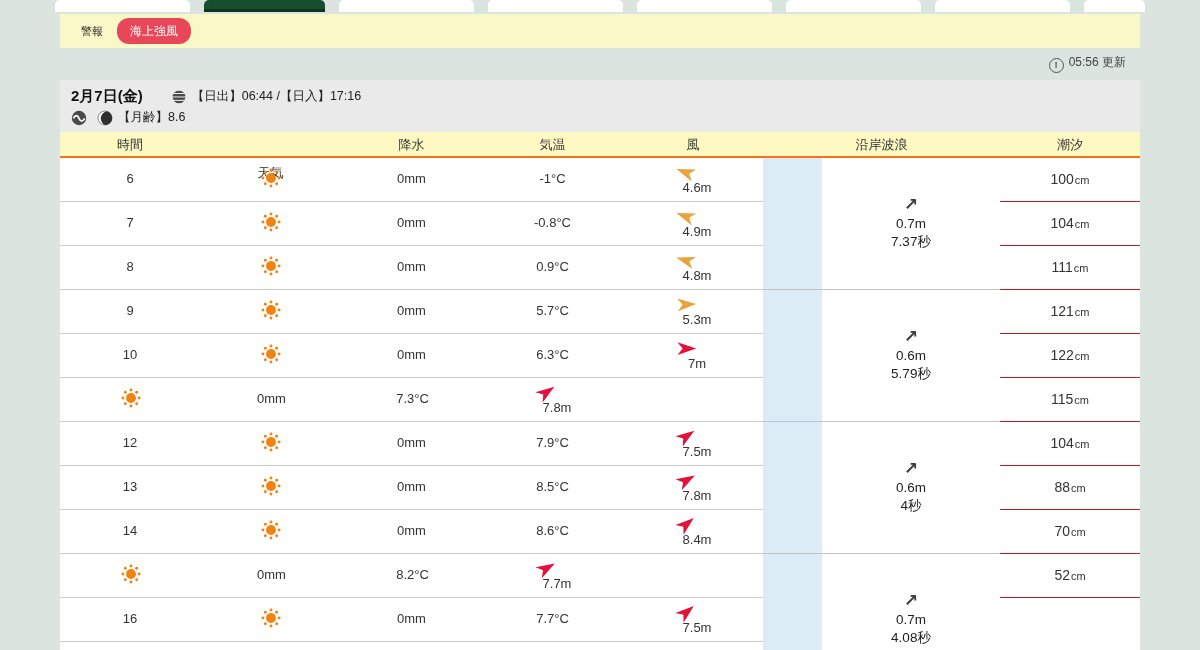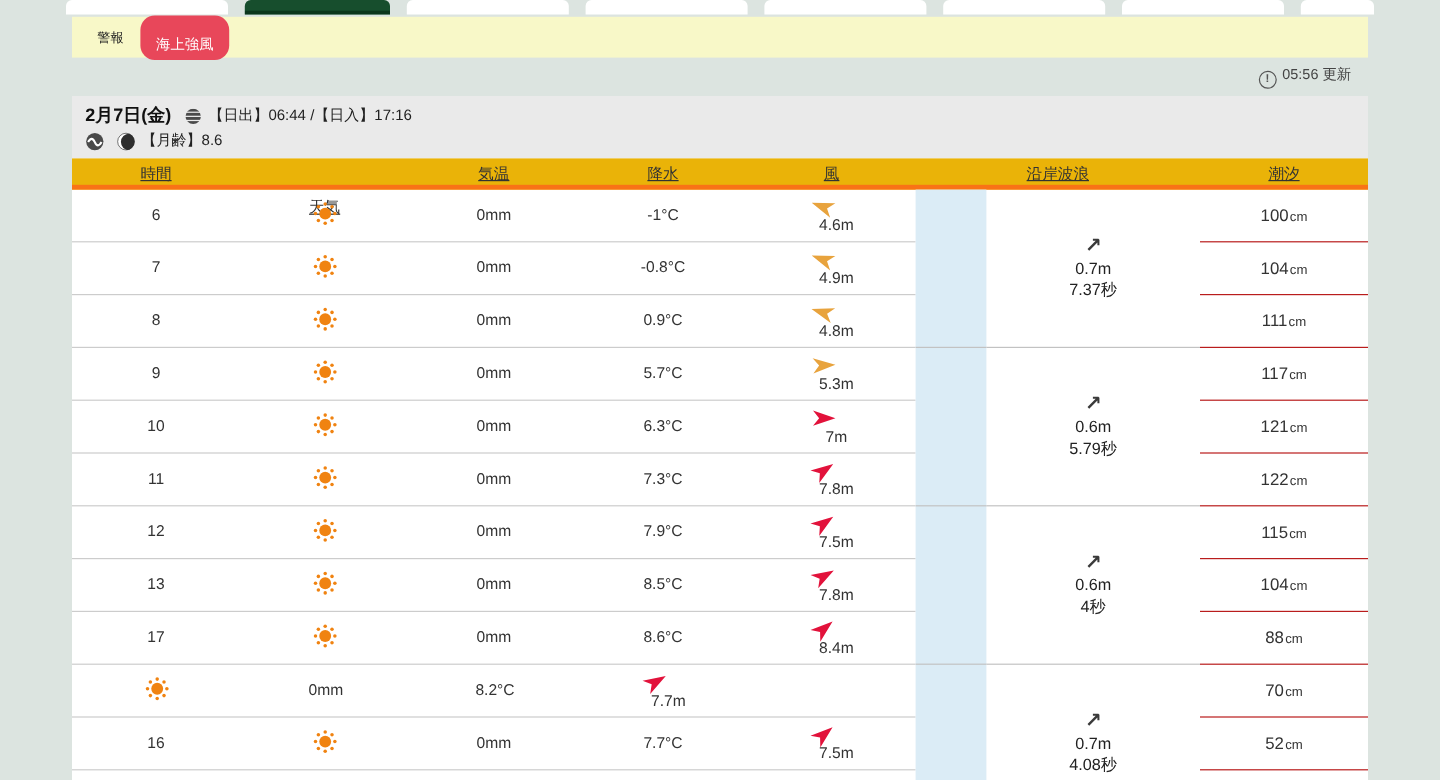--- a/index.html
+++ b/index.html
@@ -21,43 +21,43 @@
   .tab:nth-child(7){left:935px;width:135px;}
   .tab:nth-child(8){left:1084px;width:61px;}
   
   .warn-band{
     position:absolute;left:60px;top:14px;width:1080px;height:34px;
     background:#f8f8c8;display:flex;align-items:center;box-sizing:border-box;padding-left:21px;
   }
   .warn-label{font-size:11px;color:#222;margin-right:14px;}
   .warn-badge{
     display:inline-block;background:#e8475a;color:#fff;font-size:12px;
-    padding:16px 13px 4px;border-radius:12px;text-decoration:none;cursor:pointer;
+    padding:5px 13px 4px;border-radius:12px;text-decoration:none;cursor:pointer;
   }
   
   .update-row{
     position:absolute;left:60px;top:54px;width:1080px;height:22px;
     text-align:right;font-size:12px;color:#444;box-sizing:border-box;padding-right:14px;
   }
   .info-icon{
     display:inline-block;width:13px;height:13px;line-height:12px;border:1.4px solid #555;
     border-radius:50%;font-size:9.5px;font-weight:bold;text-align:center;color:#555;
     vertical-align:-2px;margin-right:5px;
   }
   
   .card{
     position:absolute;left:60px;top:80px;width:1080px;height:570px;
     background:#fff;overflow:hidden;
   }
   .date-band{background:#eaeaea;height:52px;box-sizing:border-box;padding:6px 0 0 11px;}
   .db-line{display:flex;align-items:center;height:21px;font-size:12.5px;color:#222;}
-  .db-date{font-size:15px;font-weight:bold;margin-right:5px;color:#111;}
+  .db-date{font-size:15px;font-weight:bold;margin-right:23px;color:#111;}
   .db-icon{display:inline-flex;margin:0 5px;align-items:center;}
   
-  .thead{display:flex;height:26px;border-bottom:4px solid #f97316;box-sizing:border-box;background:#eab308;text-decoration:underline;}
+  .thead{display:flex;height:26px;border-bottom:2px solid #f97316;box-sizing:border-box;background:#fef9c3;}
   .th{font-size:13px;color:#333;text-align:center;line-height:25px;}
   .th.w-time{width:140px;}.th.w-wx{width:141px;margin-top:28px;}.th.w-precip{width:141px;}
   .th.w-temp{width:141px;}.th.w-wind{width:140px;}.th.w-wave{width:237px;}.th.w-tide{width:140px;}
   
   .tbody{display:flex;height:492px;}
   .col-a{width:703px;}
   .col-b{width:59px;background:#dbecf6;}
   .col-c{width:178px;}
   .col-d{width:140px;}
   .row{display:flex;height:44px;border-bottom:1px solid #ccc;box-sizing:border-box;}
@@ -145,22 +145,22 @@
           <circle cx="10" cy="10" r="8.7" fill="none" stroke="#2e2e2e" stroke-width="0.7"></circle>
         </svg>
       </span>
       <span>【月齢】8.6</span>
     </div>
   </div>
 
   <div class="thead">
     <div class="th w-time">時間</div>
     <div class="th w-wx">天気</div>
+    <div class="th w-precip">降水</div>
     <div class="th w-temp">気温</div>
-    <div class="th w-precip">降水</div>
     <div class="th w-wind">風</div>
     <div class="th w-wave">沿岸波浪</div>
     <div class="th w-tide">潮汐</div>
   </div>
 
   <div class="tbody">
     <div class="col-a">
   <div class="row">
     <div class="cell c-time">6</div>
     <div class="cell c-wx">
@@ -300,21 +300,20 @@
       <span class="wind-arrow" style="transform: rotate(0deg); color: rgb(226, 18, 59);">
         <svg width="24" height="17" viewBox="0 0 26 20">
           <path d="M25 10 L3 2.5 L9 10 L3 17.5 Z" fill="currentColor"></path>
         </svg>
       </span>
       <span class="wind-speed">7m</span>
     </div>
   </div>
 
   <div class="row">
-    <div class="cell c-time">11</div>
     <div class="cell c-wx">
       <span>
         <svg width="22" height="22" viewBox="0 0 24 24" fill="#f08311">
           <circle cx="12" cy="12" r="5.4"></circle>
           <circle cx="20.8" cy="12" r="1.6"></circle>
                 <circle cx="18.2" cy="18.2" r="1.6"></circle>
           <circle cx="12" cy="20.8" r="1.6"></circle>
                 <circle cx="5.8" cy="18.2" r="1.6"></circle>
           <circle cx="3.2" cy="12" r="1.6"></circle>
                 <circle cx="5.8" cy="5.8" r="1.6"></circle>
@@ -387,21 +386,21 @@
       <span class="wind-arrow" style="transform: rotate(-30deg); color: rgb(226, 18, 59);">
         <svg width="24" height="17" viewBox="0 0 26 20">
           <path d="M25 10 L3 2.5 L9 10 L3 17.5 Z" fill="currentColor"></path>
         </svg>
       </span>
       <span class="wind-speed">7.8m</span>
     </div>
   </div>
 
   <div class="row">
-    <div class="cell c-time">17</div>
+    <div class="cell c-time">14</div>
     <div class="cell c-wx">
       <span>
         <svg width="22" height="22" viewBox="0 0 24 24" fill="#f08311">
           <circle cx="12" cy="12" r="5.4"></circle>
           <circle cx="20.8" cy="12" r="1.6"></circle>
                 <circle cx="18.2" cy="18.2" r="1.6"></circle>
           <circle cx="12" cy="20.8" r="1.6"></circle>
                 <circle cx="5.8" cy="18.2" r="1.6"></circle>
           <circle cx="3.2" cy="12" r="1.6"></circle>
                 <circle cx="5.8" cy="5.8" r="1.6"></circle>
@@ -516,23 +515,20 @@
   </div>
 
   <div class="tide-cell">
     <span>104</span><span class="tide-unit">cm</span>
   </div>
 
   <div class="tide-cell">
     <span>111</span><span class="tide-unit">cm</span>
   </div>
 
-  <div class="tide-cell">
-    <span>117</span><span class="tide-unit">cm</span>
-  </div>
 
   <div class="tide-cell">
     <span>121</span><span class="tide-unit">cm</span>
   </div>
 
   <div class="tide-cell">
     <span>122</span><span class="tide-unit">cm</span>
   </div>
 
   <div class="tide-cell">

